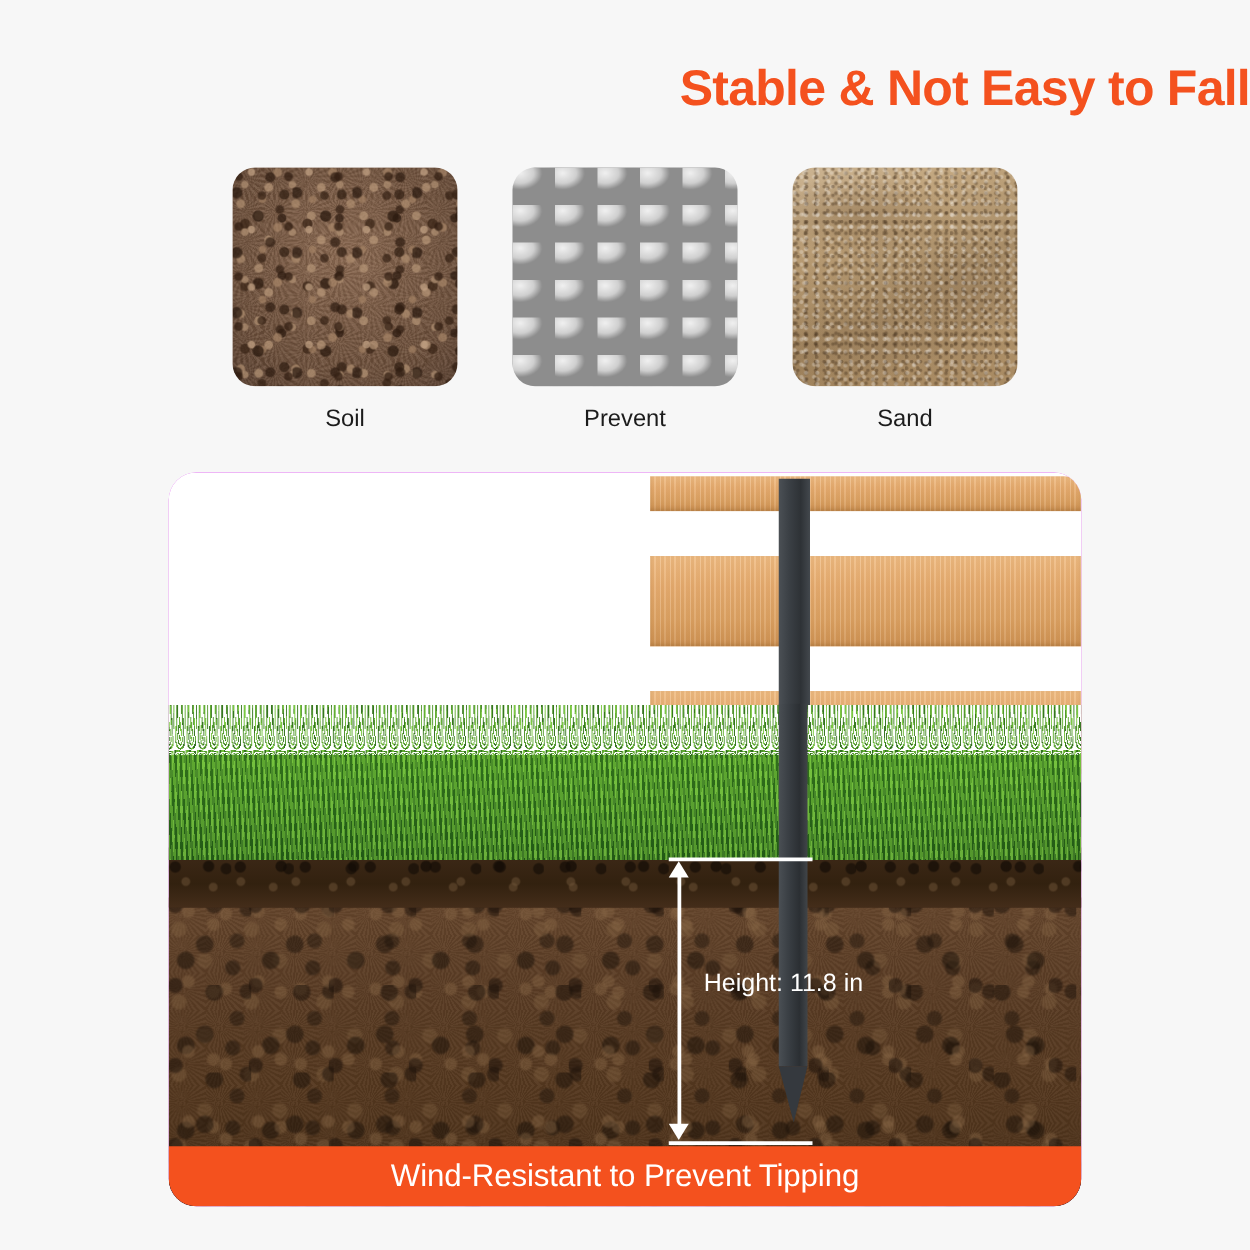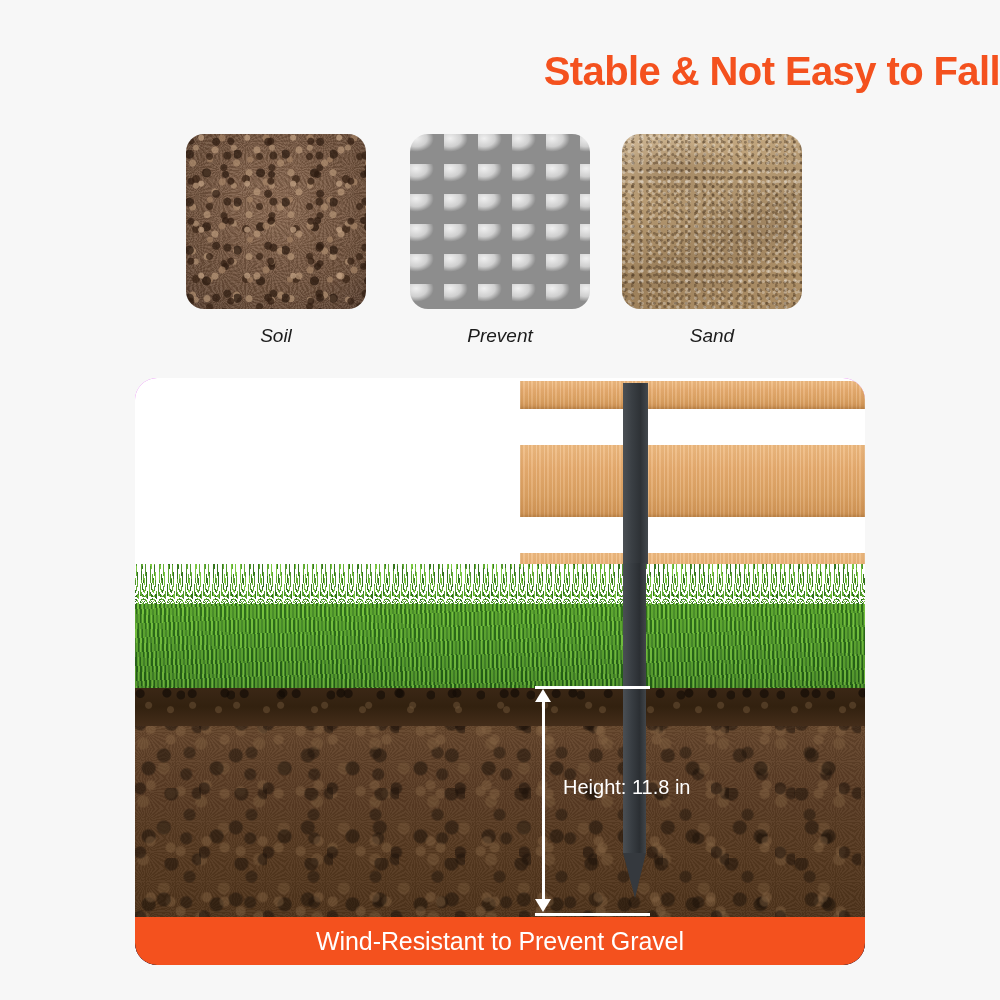--- a/index.html
+++ b/index.html
@@ -35,30 +35,29 @@
     font-family: "Liberation Sans", sans-serif;
   }
 
   
   #swatch-row {
     position: absolute;
     left: 186px;
     top: 134px;
     width: 616px;
     height: 215px;
-    font-style: italic;
   }
   .swatch-cell {
     position: absolute;
     top: 0;
     width: 180px;
   }
   .swatch-cell.c0 { left: 0px; }
   .swatch-cell.c1 { left: 224px; }
-  .swatch-cell.c2 { left: 436px; }
+  .swatch-cell.c2 { left: 448px; }
 
   .swatch {
     position: relative;
     width: 180px;
     height: 175px;
     border-radius: 18px;
     overflow: hidden;
     background-color: #8a6a4f;
   }
   .swatch-label {
@@ -426,18 +425,18 @@
     <div id="dimension">
       <div class="dim-tick" id="dim-tick-top"></div>
       <div class="dim-tick" id="dim-tick-bottom"></div>
       <div class="dim-line"></div>
       <div class="dim-arrow" id="dim-arrow-top"></div>
       <div class="dim-arrow" id="dim-arrow-bottom"></div>
       <div id="dim-label">Height: 11.8 in</div>
     </div>
 
     <div id="banner">
-      <span id="banner-text">Wind-Resistant to Prevent Gravel</span>
+      <span id="banner-text">Wind-Resistant to Prevent Tipping</span>
     </div>
 
   </div>
 
 </div>
 
 </body></html>

